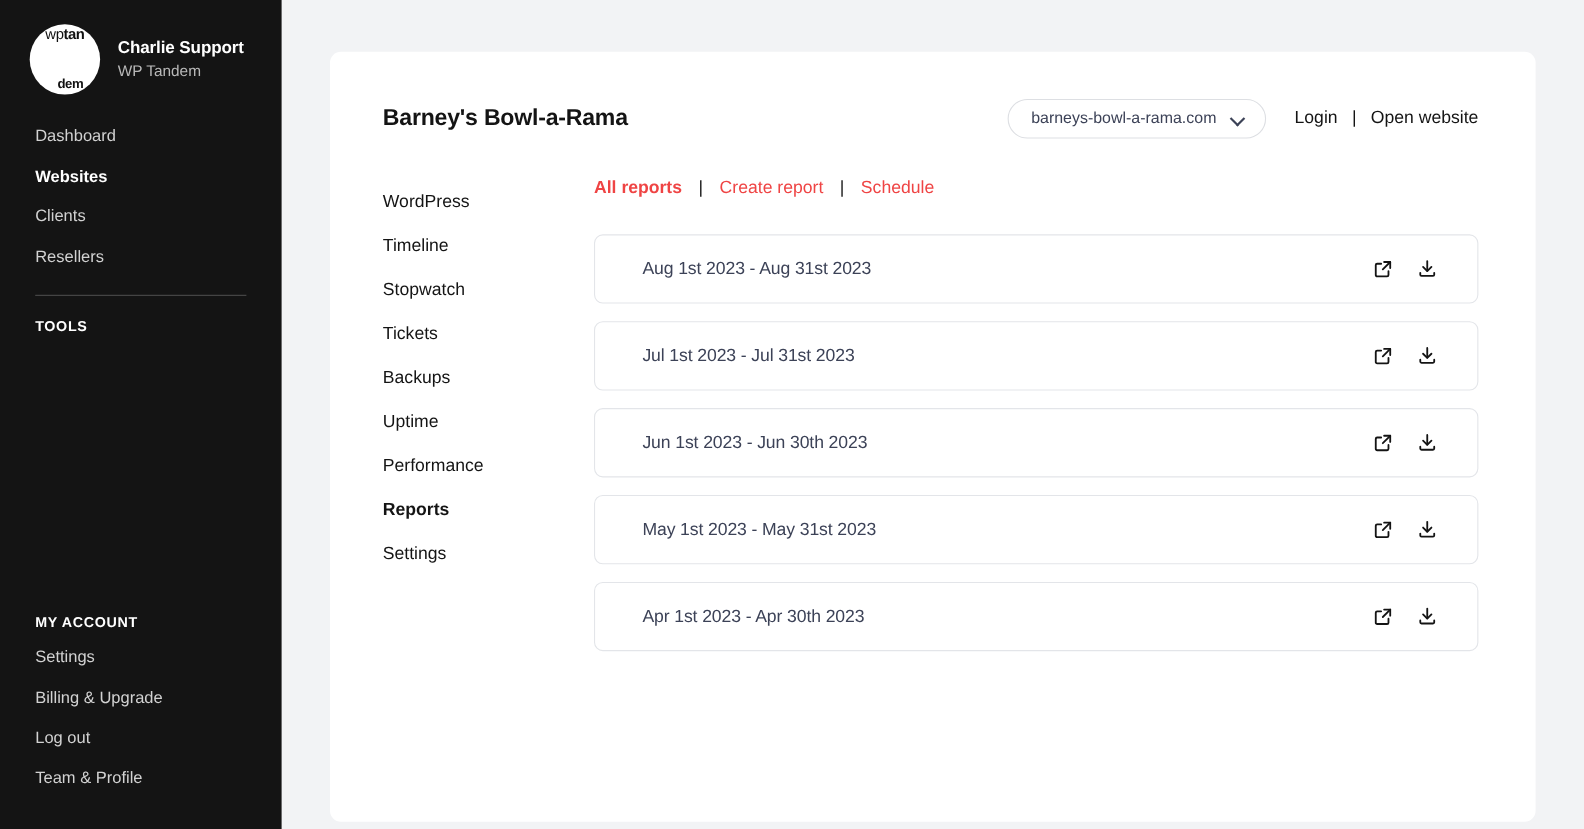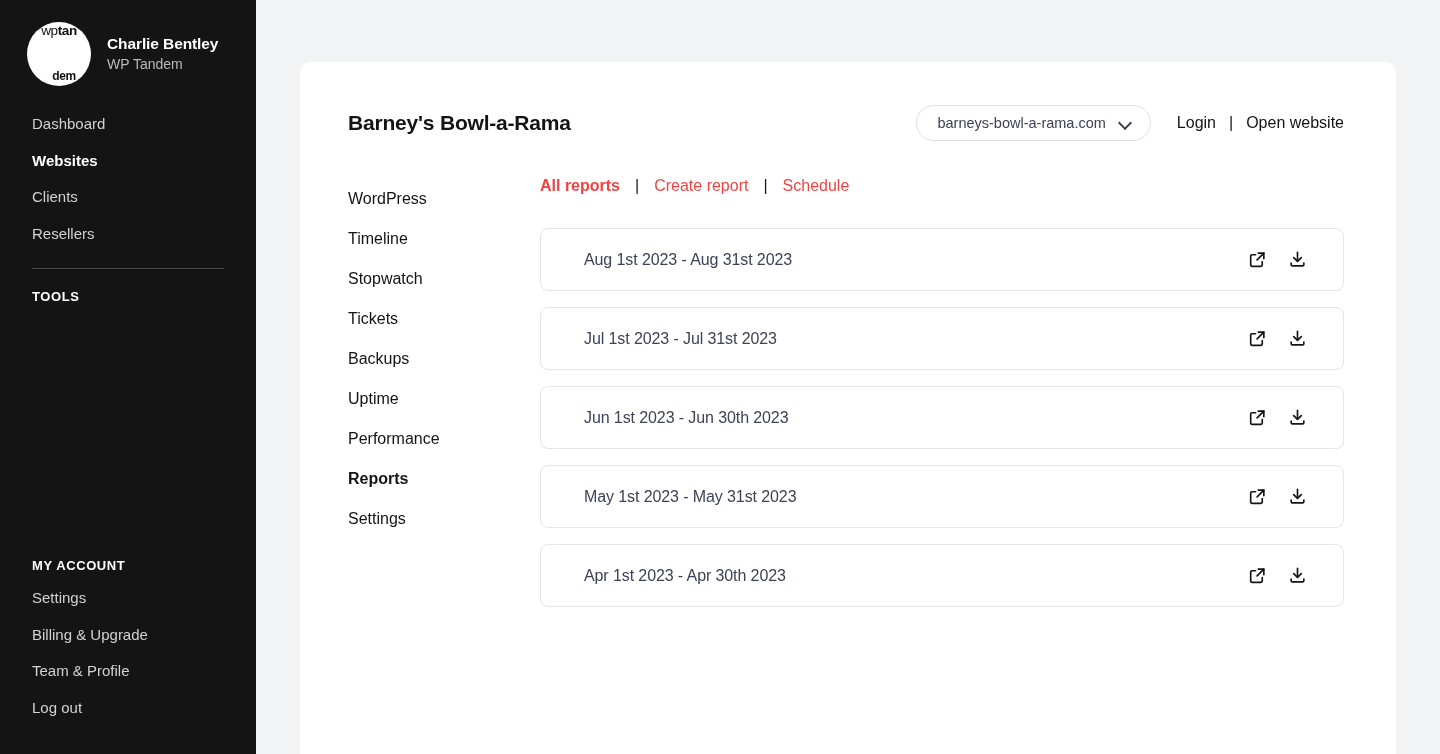--- a/index.html
+++ b/index.html
@@ -117,21 +117,21 @@
     left: 0;
     bottom: 28px;
     width: 100%;
   }
 
   
   .main {
     flex: 1;
     height: 754px;
     background: #f2f3f5;
-    padding: 62px 44px 0 44px;
+    padding: 47px 44px 0 44px;
   }
 
   .card {
     background: #ffffff;
     border-radius: 10px;
     width: 1096px;
     height: 700px;
     padding: 0;
     overflow: hidden;
   }
@@ -283,43 +283,43 @@
 <div class="app">
 
   <aside class="sidebar">
 
     <div class="brand">
       <div class="brand-logo">
         <div class="l1"><span>wp</span><b>tan</b></div>
         <div class="l2">dem</div>
       </div>
       <div class="brand-text">
-        <span class="brand-name">Charlie Bentley</span>
+        <span class="brand-name">Charlie Support</span>
         <span class="brand-sub">WP Tandem</span>
       </div>
     </div>
 
     <nav class="nav-group">
       <a class="nav-item">Dashboard</a>
       <a class="nav-item active">Websites</a>
       <a class="nav-item">Clients</a>
       <a class="nav-item">Resellers</a>
     </nav>
 
     <div class="nav-divider"></div>
 
     <div class="nav-heading">TOOLS</div>
 
     <div class="account-block">
       <div class="nav-heading">MY ACCOUNT</div>
       <nav>
         <a class="nav-item">Settings</a>
         <a class="nav-item">Billing &amp; Upgrade</a>
+        <a class="nav-item">Log out</a>
         <a class="nav-item">Team &amp; Profile</a>
-        <a class="nav-item">Log out</a>
       </nav>
     </div>
   </aside>
 
   <main class="main">
     <section class="card">
 
       <div class="card-header">
         <h1 class="page-title">Barney's Bowl-a-Rama</h1>
 

